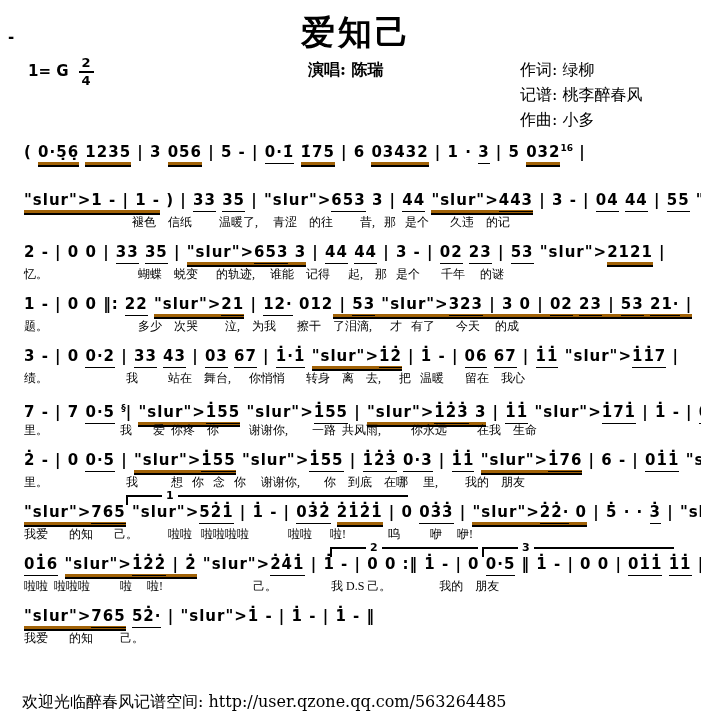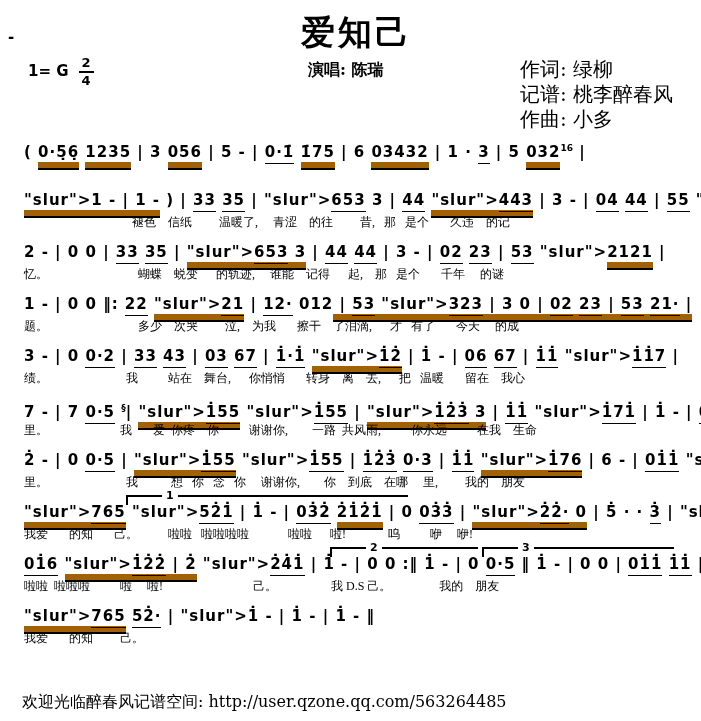--- a/index.html
+++ b/index.html
@@ -20,35 +20,35 @@
     position:absolute; left:0; right:0; top:10px;
     text-align:center;
     font-family:"DejaVu Serif", serif;
     font-size:34px; font-weight:bold; letter-spacing:3px;margin-left:12px;
   }
   .key-row { position:absolute; left:28px; top:56px; font-weight:bold; font-size:15px; white-space:nowrap; }
   .frac { display:inline-block; vertical-align:middle; text-align:center; line-height:1.05; margin-left:10px; font-size:13px; font-weight:bold; }
   .frac .num { display:block; border-bottom:2px solid #000; padding:0 3px 1px; }
   .frac .den { display:block; padding-top:1px; }
   .singer { position:absolute; left:308px; top:60px; font-family:"DejaVu Serif", serif; font-size:16px;font-weight:bold; }
-  .credits { position:absolute; left:520px; top:57px; font-family:"DejaVu Serif", serif; font-size:20px; line-height:25px; white-space:nowrap; }
+  .credits { position:absolute; left:520px; top:57px; font-family:"DejaVu Serif", serif; font-size:16px; line-height:25px; white-space:nowrap; }
   
   .systems { padding-top:4px; }
   .system { position:relative; padding:0 10px 0 24px; margin-bottom:8px; }
   .notes {
     font-size:15px; font-weight:bold; letter-spacing:1px;
     white-space:pre; line-height:26px; height:26px;
   }
   .notes sup { font-size:9px; letter-spacing:0; }
   .lyrics {
     font-size:12px; white-space:pre; line-height:18px; height:18px;
     font-family:Liberation Serif, serif;
   }
   .u1 { border-bottom:1px solid #000; padding-bottom:2px; }
-  .u2 { border-bottom:6px solid #a16207; box-shadow:0 2px 0 0 #000; padding-bottom:1px; }
+  .u2 { border-bottom:3px solid #a16207; box-shadow:0 2px 0 0 #000; padding-bottom:1px; }
   .volta {
     position:absolute; top:-4px; height:10px;
     border-left:2px solid #000; border-top:2px solid #000;
   }
   .volta .vlabel {
     position:absolute; top:-8px; left:34px;
     background:#fff; padding:0 4px;
     font-size:11px; font-weight:bold; line-height:14px;
   }
   .volta-1 { left:126px; width:282px; }

